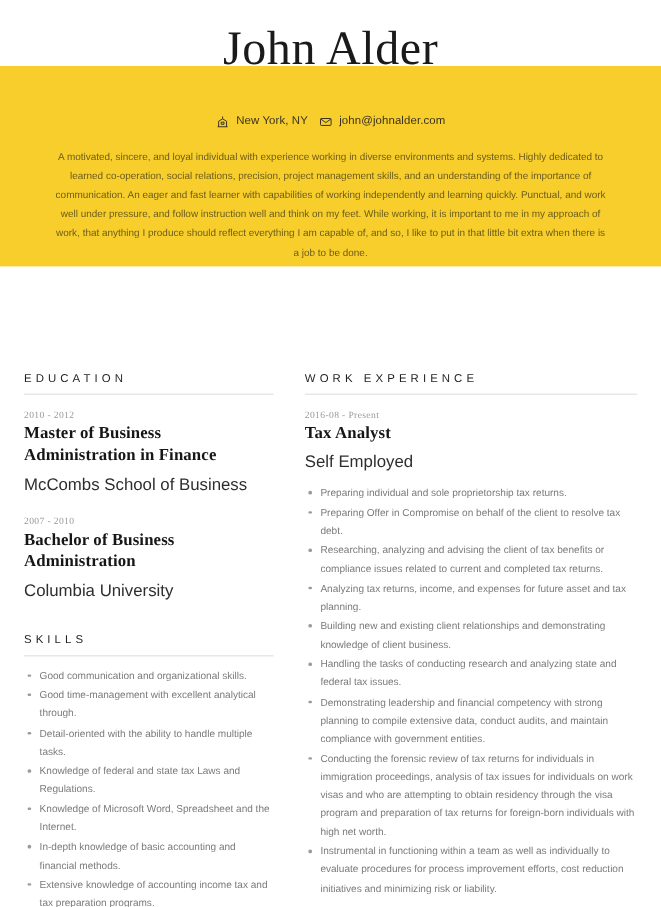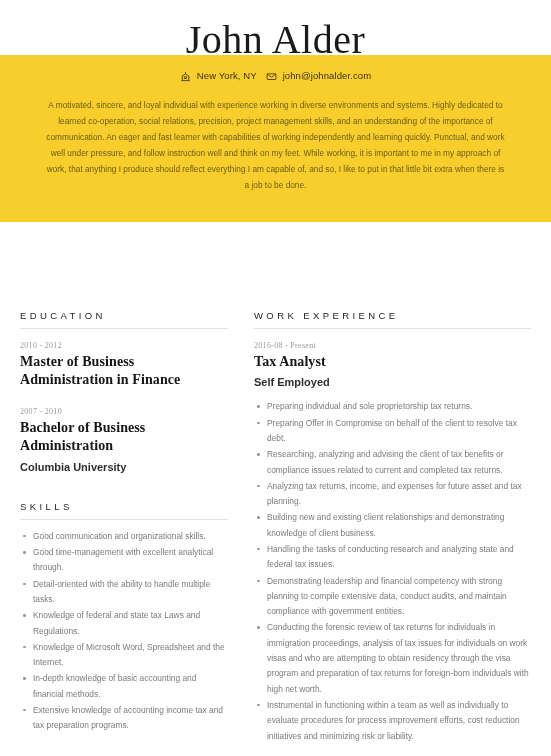--- a/index.html
+++ b/index.html
@@ -55,21 +55,21 @@
     color: #1a1a1a;
     line-height: 1.1;
     padding-bottom: 6px;
   }
 
   .contact-row {
     display: flex;
     justify-content: center;
     align-items: center;
     gap: 9px;
-    margin-top: 2px;
+    margin-top: 27px;
     font-size: 9.5px;
     color: #3a3122;
   }
 
   .contact-item {
     display: flex;
     align-items: center;
     gap: 5px;
     line-height: 1;
   }
@@ -146,22 +146,22 @@
     font-family: "Liberation Serif", serif;
     font-size: 14px;
     font-weight: bold;
     color: #161616;
     line-height: 1.32;
     letter-spacing: 0.1px;
   }
 
   .entry-org {
     font-family: "Liberation Sans", sans-serif;
-    font-size: 11px;
-    font-weight: 700;
+    font-size: 14px;
+    font-weight: 400;
     color: #2e2e2e;
     margin-top: 4px;
     line-height: 1.35;
   }
 
   ul.bullets {
     list-style: none;
     margin-top: 9px;
     padding: 0;
   }
@@ -229,20 +229,21 @@
   <div class="columns">
 
     <div class="col-left">
 
       <div class="section">
         <div class="section-title">Education</div>
 
         <div class="entry">
           <div class="entry-date">2010 - 2012</div>
           <div class="entry-title">Master of Business Administration in Finance</div>
+          <div class="entry-org">McCombs School of Business</div>
         </div>
 
         <div class="entry">
           <div class="entry-date">2007 - 2010</div>
           <div class="entry-title">Bachelor of Business Administration</div>
           <div class="entry-org">Columbia University</div>
         </div>
       </div>
 
       <div class="section">

